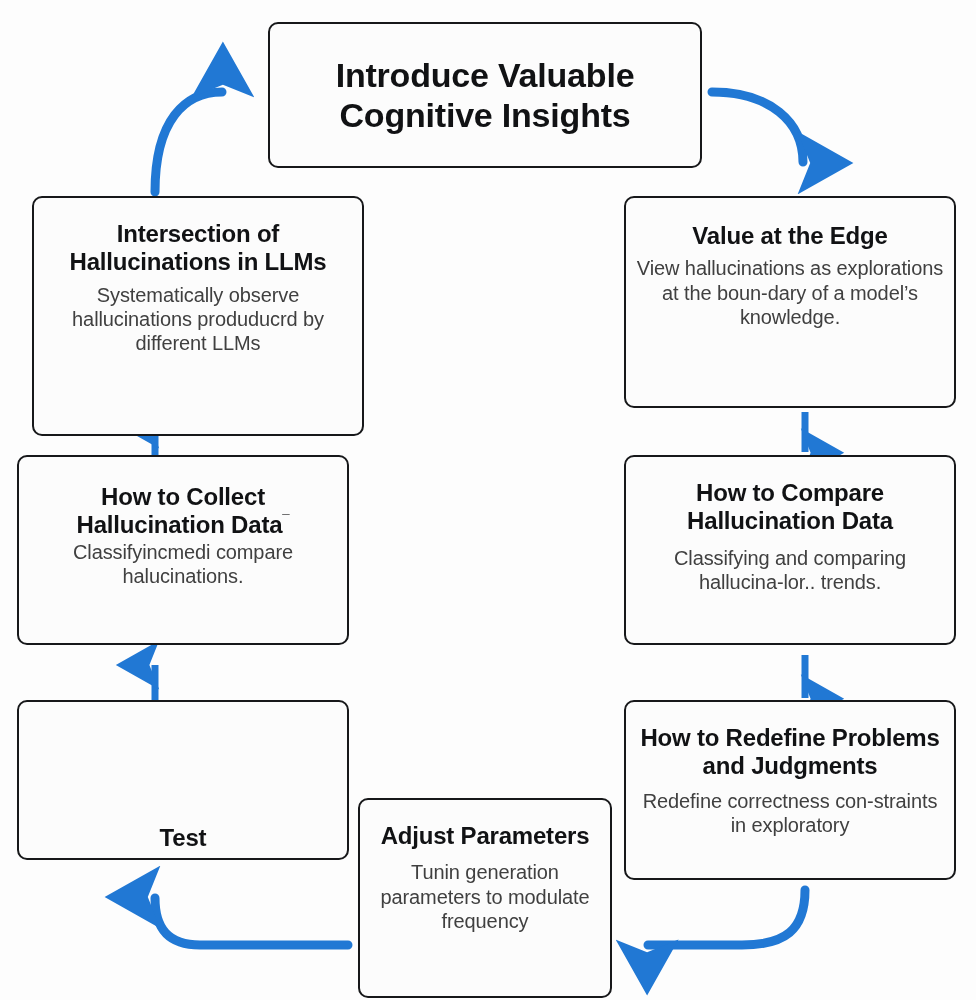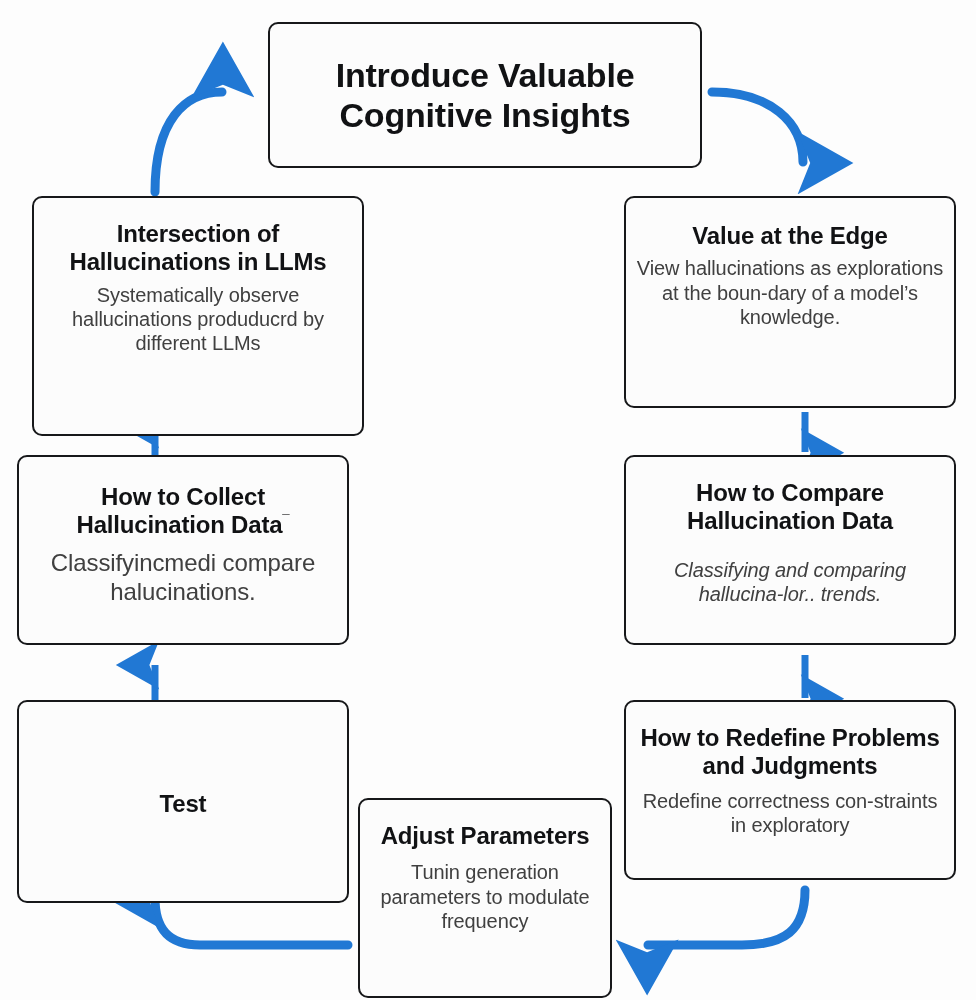--- a/index.html
+++ b/index.html
@@ -46,33 +46,33 @@
   
   #node-top      { left: 268px; top: 22px;  width: 434px; height: 146px; }
   #node-top .title { font-size: 34px; }
 
   #node-left-1   { left: 32px;  top: 196px; width: 332px; height: 240px; justify-content: flex-start; padding-top: 22px;}
   #node-left-1 .title { font-size: 24px; }
   #node-left-1 .body  { font-size: 20px; }
 
   #node-left-2   { left: 17px;  top: 455px; width: 332px; height: 190px; justify-content: flex-start; padding-top: 26px;}
   #node-left-2 .title { font-size: 24px; }
-  #node-left-2 .body  { font-size: 24px; margin-top: 8px;}
+  #node-left-2 .body  { font-size: 20px; margin-top: 0;}
 
-  #node-left-3   { left: 17px;  top: 700px; width: 332px; height: 203px; justify-content: center; padding-top: 12px;}
+  #node-left-3   { left: 17px;  top: 700px; width: 332px; height: 160px; justify-content: flex-end; padding-top: 12px;}
   #node-left-3 .title { font-size: 24px; }
   #node-left-3 .body  { font-size: 20px; margin-top: 8px;}
 
   #node-right-1  { left: 624px; top: 196px; width: 332px; height: 212px; justify-content: flex-start; padding-top: 24px;}
   #node-right-1 .title { font-size: 24px; text-align: right; }
   #node-right-1 .body  { font-size: 20px; }
 
   #node-right-2  { left: 624px; top: 455px; width: 332px; height: 190px; justify-content: flex-start; padding-top: 22px;}
   #node-right-2 .title { font-size: 24px; }
-  #node-right-2 .body  { font-size: 20px; margin-top: 22px; font-style: italic;}
+  #node-right-2 .body  { font-size: 20px; margin-top: 10px;}
 
   #node-right-3  { left: 624px; top: 700px; width: 332px; height: 180px; justify-content: flex-start; padding-top: 22px;}
   #node-right-3 .title { font-size: 24px; }
   #node-right-3 .body  { font-size: 20px; margin-top: 8px;}
 
   #node-bottom   { left: 358px; top: 798px; width: 254px; height: 200px; justify-content: flex-start; padding-top: 22px;}
   #node-bottom .title { font-size: 24px; }
   #node-bottom .body  { font-size: 20px; margin-top: 10px;}
 
   .sup {

